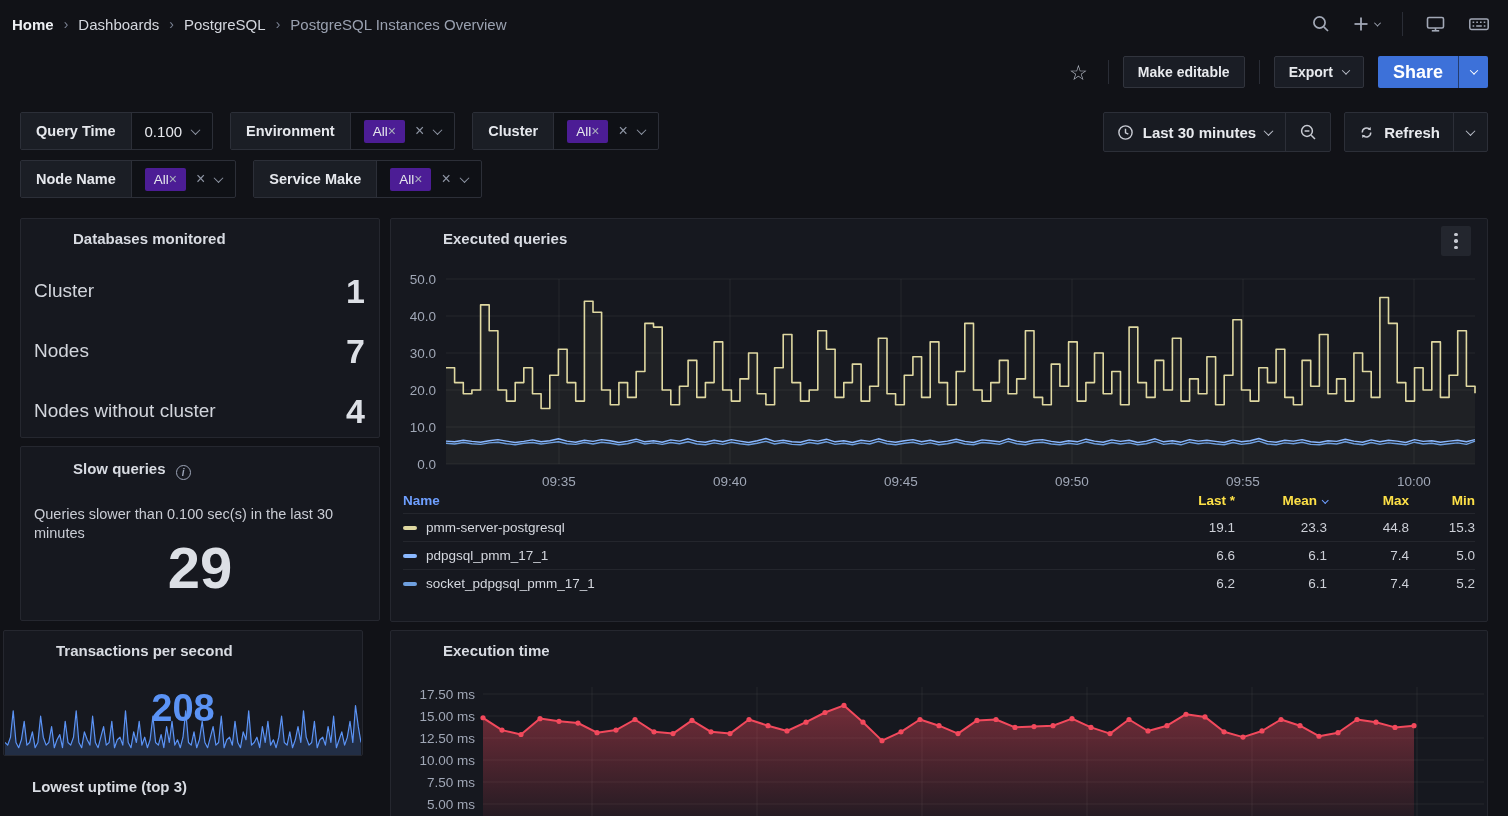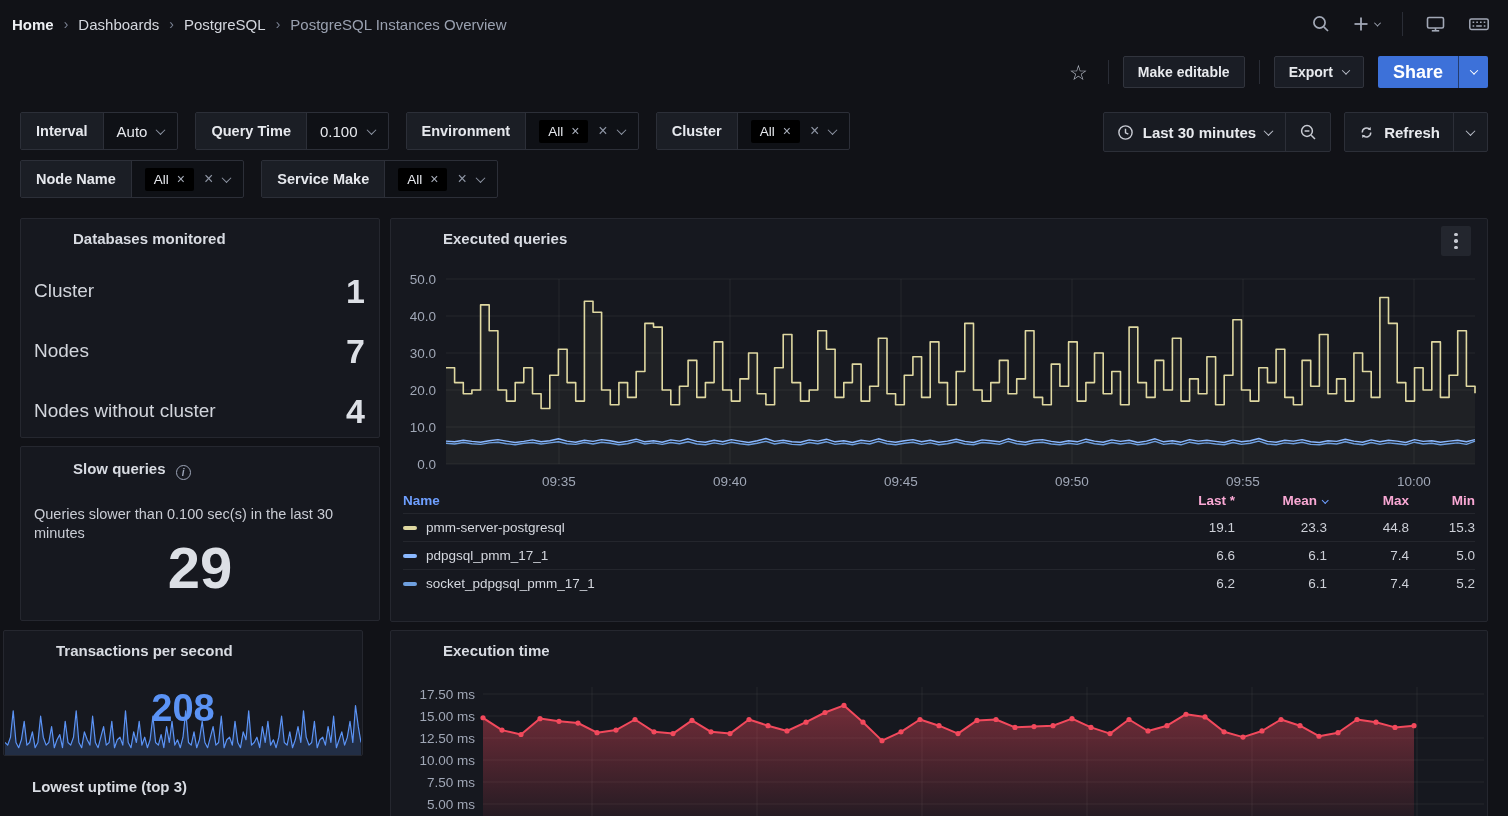--- a/index.html
+++ b/index.html
@@ -48,21 +48,21 @@
 
   
   .filters { position:absolute; top:112px; left:20px; width:1468px; }
   .frow { display:flex; gap:17px; margin-bottom:10px; align-items:center; }
   .filter { display:flex; align-items:stretch; height:38px; border:1px solid #2C2F38;
     border-radius:2px; background:#0F1116; }
   .flabel { display:flex; align-items:center; padding:0 15px; background:#1B1E25;
     color:#E6E8ED; font-size:14.5px; font-weight:600; border-right:1px solid #2C2F38; }
   .fval { display:flex; align-items:center; gap:10px; padding:0 13px; color:#E6E8ED; font-size:15px; cursor:pointer; }
   .fval .chev { color:#8E95A4; }
-  .chip { display:inline-flex; align-items:flex-start; gap:8px; background:#000000; border-radius:2px;
+  .chip { display:inline-flex; align-items:flex-start; background:#4c1d95; border-radius:2px;
     padding:4px 9px; font-size:13.5px; color:#E6E8ED; cursor:pointer; }
   .chip .x, .clear-x { color:#A9AFBC; font-size:14px; line-height:1; cursor:pointer; }
   .clear-x { color:#8E95A4; font-size:16px; }
 
   .time-controls { position:absolute; right:0; top:0; display:flex; gap:13px; }
   .tgroup { display:flex; border:1px solid #2C2F38; border-radius:2px; background:#181B22; }
   .tbtn { height:38px; display:flex; align-items:center; gap:9px; padding:0 13px;
     background:transparent; border:none; color:#E8EAEE; font-size:15px; font-weight:600;
     cursor:pointer; font-family:inherit; }
   .tbtn + .tbtn { border-left:1px solid #2C2F38; }
@@ -86,21 +86,21 @@
     border:none; border-radius:2px; display:flex; flex-direction:column; gap:3px;
     align-items:center; justify-content:center; cursor:pointer; }
   .kebab i { width:3.5px; height:3.5px; border-radius:50%; background:#C8CBD3; }
 
   .chart-wrap { position:absolute; top:0; left:0; }
 
   
   .legend { position:absolute; left:12px; right:12px; top:268px; font-size:13.5px; }
   .lrow { display:flex; align-items:center; height:28px; border-top:1px solid rgba(204,204,220,.08); }
   .lrow.head { border-top:none; height:26px; color:#6E9FFF; font-weight:600; }
-  .lrow.head .lc { color:#f9a8d4; cursor:pointer; }
+  .lrow.head .lc { color:#fde047; cursor:pointer; }
   .lc-name { flex:1; display:flex; align-items:center; gap:9px; color:#D4D7DE; cursor:pointer; }
   .lc { width:94px; text-align:right; color:#CDD0D8; }
   .lc.mean { width:92px; } .lc.max { width:82px; } .lc.min { width:66px; }
   .swatch { width:14px; height:4px; border-radius:2px; display:inline-block; }
   .sort-chev { display:inline-block; width:5px; height:5px; border-right:1.5px solid #6E9FFF;
     border-bottom:1.5px solid #6E9FFF; transform:rotate(45deg) translate(-1px,-2px); margin-left:5px; }
 
   .tps-num { position:absolute; top:56px; left:0; right:0; text-align:center;
     font-size:38px; font-weight:600; color:#5B93F5; z-index:2; }
   .section-title { position:absolute; font-size:15px; font-weight:600; color:#D8DBE2; }
@@ -164,27 +164,20 @@
   <span class="share-group">
     <button class="btn-blue">Share</button>
     <button class="btn-blue-caret">
       <span class="chev" style="width:6px;height:6px;"></span>
     </button>
   </span>
 </div>
 
 <div class="filters">
   <div class="frow" style="position:relative;">
-    <div class="filter">
-      <span class="flabel">Interval</span>
-      <span class="fval">
-        <span>Auto</span>
-        <span class="chev"></span>
-      </span>
-    </div>
     <div class="filter">
       <span class="flabel">Query Time</span>
       <span class="fval">
         <span>0.100</span>
         <span class="chev"></span>
       </span>
     </div>
     <div class="filter">
       <span class="flabel">Environment</span>
       <span class="fval">

